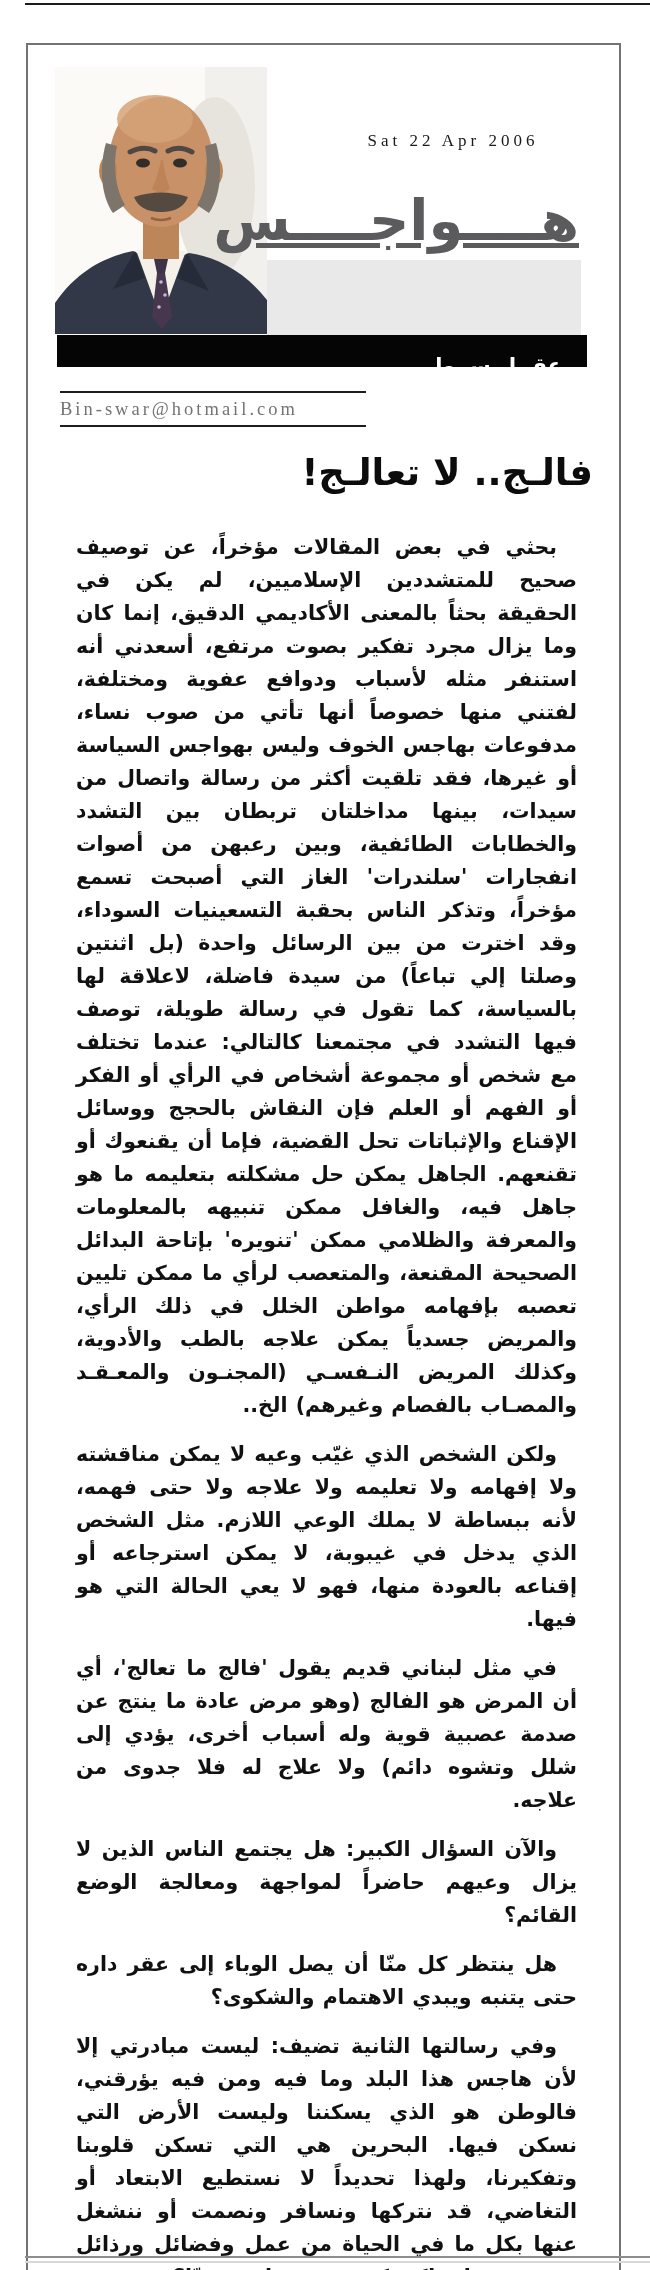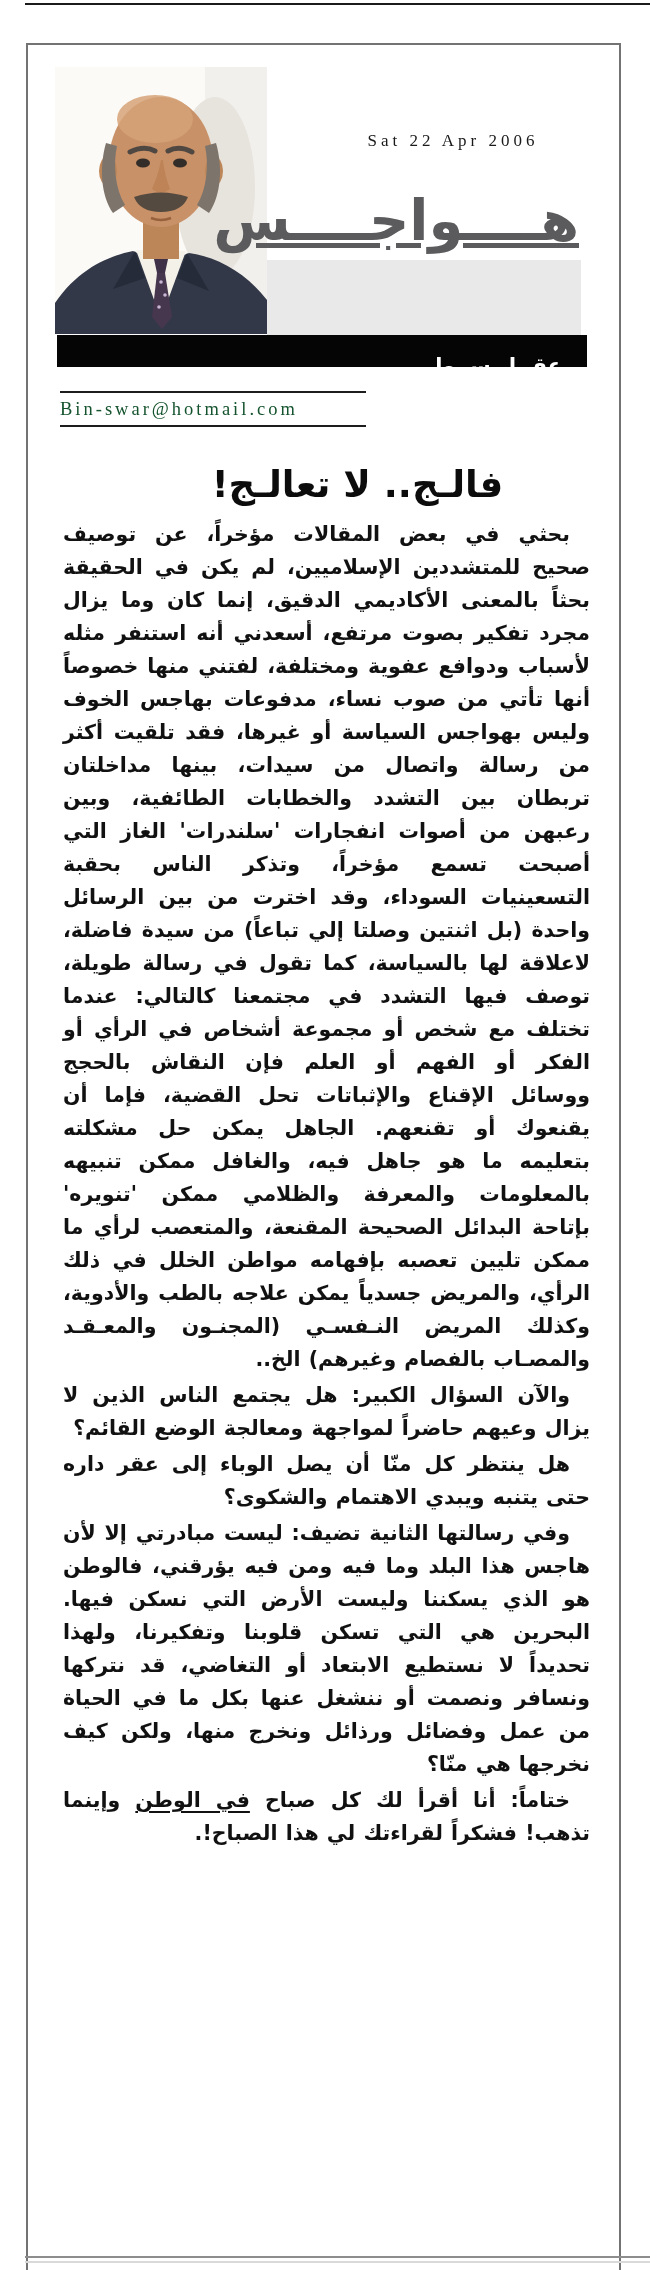--- a/index.html
+++ b/index.html
@@ -26,28 +26,28 @@
 
   .author-bar{position:absolute;left:29px;top:290px;width:530px;height:31px;background:#050505;
         direction:rtl;text-align:right;line-height:31px;padding:16px;box-sizing:border-box;}
   .author-name{color:#ffffff;font-size:21px;font-weight:bold;margin-right:9px;
         text-decoration:underline;text-underline-offset:4px;text-decoration-thickness:1.5px;}
 
   .email-block{position:absolute;left:32px;top:346px;width:306px;
         border-top:2px solid #1d1d1d;border-bottom:2px solid #1d1d1d;
         padding:6px 0 5px 0;}
   .email-text{font-family:"Liberation Serif",serif;font-size:18.5px;letter-spacing:3px;
-        color:#14532d;white-space:nowrap;}
+        color:#737373;white-space:nowrap;}
 
-  .headline{position:absolute;left:34px;top:404px;width:531px;margin:12px;direction:rtl;
-        text-align:center;padding-left:36px;box-sizing:border-box;
+  .headline{position:absolute;left:34px;top:404px;width:531px;margin:0;direction:rtl;
+        text-align:right;padding-left:36px;box-sizing:border-box;
         font-size:37px;font-weight:900;color:#0c0c0c;line-height:1.3;}
 
   .body-text{position:absolute;left:32px;top:470px;width:533px;direction:rtl;}
-  .para{margin:3px;font-size:20.5px;font-weight:700;color:#111;line-height:33px;
+  .para{margin:16px;font-size:20.5px;font-weight:700;color:#111;line-height:33px;
         text-align:justify;text-indent:20px;word-spacing:1px;}
   .u{text-decoration:underline;text-underline-offset:4px;text-decoration-thickness:1.5px;}
 </style>
 </head>
 <body>
 
 <div class="top-rule"></div>
 
 <div class="frame">
 
@@ -105,20 +105,22 @@
   </div>
 
   <div class="email-block">
     <span class="email-text">Bin-swar@hotmail.com</span>
   </div>
 
   <h1 class="headline">فالـج.. لا تعالـج!</h1>
 
   <div class="body-text" id="article-body">
       <p class="para">بحثي في بعض المقالات مؤخراً، عن توصيف صحيح للمتشددين الإسلاميين، لم يكن في الحقيقة بحثاً بالمعنى الأكاديمي الدقيق، إنما كان وما يزال مجرد تفكير بصوت مرتفع، أسعدني أنه استنفر مثله لأسباب ودوافع عفوية ومختلفة، لفتني منها خصوصاً أنها تأتي من صوب نساء، مدفوعات بهاجس الخوف وليس بهواجس السياسة أو غيرها، فقد تلقيت أكثر من رسالة واتصال من سيدات، بينها مداخلتان تربطان بين التشدد والخطابات الطائفية، وبين رعبهن من أصوات انفجارات 'سلندرات' الغاز التي أصبحت تسمع مؤخراً، وتذكر الناس بحقبة التسعينيات السوداء، وقد اخترت من بين الرسائل واحدة (بل اثنتين وصلتا إلي تباعاً) من سيدة فاضلة، لاعلاقة لها بالسياسة، كما تقول في رسالة طويلة، توصف فيها التشدد في مجتمعنا كالتالي: عندما تختلف مع شخص أو مجموعة أشخاص في الرأي أو الفكر أو الفهم أو العلم فإن النقاش بالحجج ووسائل الإقناع والإثباتات تحل القضية، فإما أن يقنعوك أو تقنعهم. الجاهل يمكن حل مشكلته بتعليمه ما هو جاهل فيه، والغافل ممكن تنبيهه بالمعلومات والمعرفة والظلامي ممكن 'تنويره' بإتاحة البدائل الصحيحة المقنعة، والمتعصب لرأي ما ممكن تليين تعصبه بإفهامه مواطن الخلل في ذلك الرأي، والمريض جسدياً يمكن علاجه بالطب والأدوية، وكذلك المريض النـفسـي (المجنـون والمعـقـد والمصـاب بالفصام وغيرهم) الخ..</p>
+      <p class="para">ولكن الشخص الذي غيّب وعيه لا يمكن مناقشته ولا إفهامه ولا تعليمه ولا علاجه ولا حتى فهمه، لأنه ببساطة لا يملك الوعي اللازم. مثل الشخص الذي يدخل في غيبوبة، لا يمكن استرجاعه أو إقناعه بالعودة منها، فهو لا يعي الحالة التي هو فيها.</p>
+      <p class="para">في مثل لبناني قديم يقول 'فالج ما تعالج'، أي أن المرض هو الفالج (وهو مرض عادة ما ينتج عن صدمة عصبية قوية وله أسباب أخرى، يؤدي إلى شلل وتشوه دائم) ولا علاج له فلا جدوى من علاجه.</p>
       <p class="para">والآن السؤال الكبير: هل يجتمع الناس الذين لا يزال وعيهم حاضراً لمواجهة ومعالجة الوضع القائم؟</p>
       <p class="para">هل ينتظر كل منّا أن يصل الوباء إلى عقر داره حتى يتنبه ويبدي الاهتمام والشكوى؟</p>
       <p class="para">وفي رسالتها الثانية تضيف: ليست مبادرتي إلا لأن هاجس هذا البلد وما فيه ومن فيه يؤرقني، فالوطن هو الذي يسكننا وليست الأرض التي نسكن فيها. البحرين هي التي تسكن قلوبنا وتفكيرنا، ولهذا تحديداً لا نستطيع الابتعاد أو التغاضي، قد نتركها ونسافر ونصمت أو ننشغل عنها بكل ما في الحياة من عمل وفضائل ورذائل ونخرج منها، ولكن كيف نخرجها هي منّا؟</p>
       <p class="para"><span>ختاماً: أنا أقرأ لك كل صباح </span><span class="u">في الوطن</span><span> وإينما تذهب! فشكراً لقراءتك لي هذا الصباح!.</span></p>
     </div>
 
 </div>
 
 <div class="bottom-rule-dark"></div>
 <div class="bottom-rule-light"></div>

